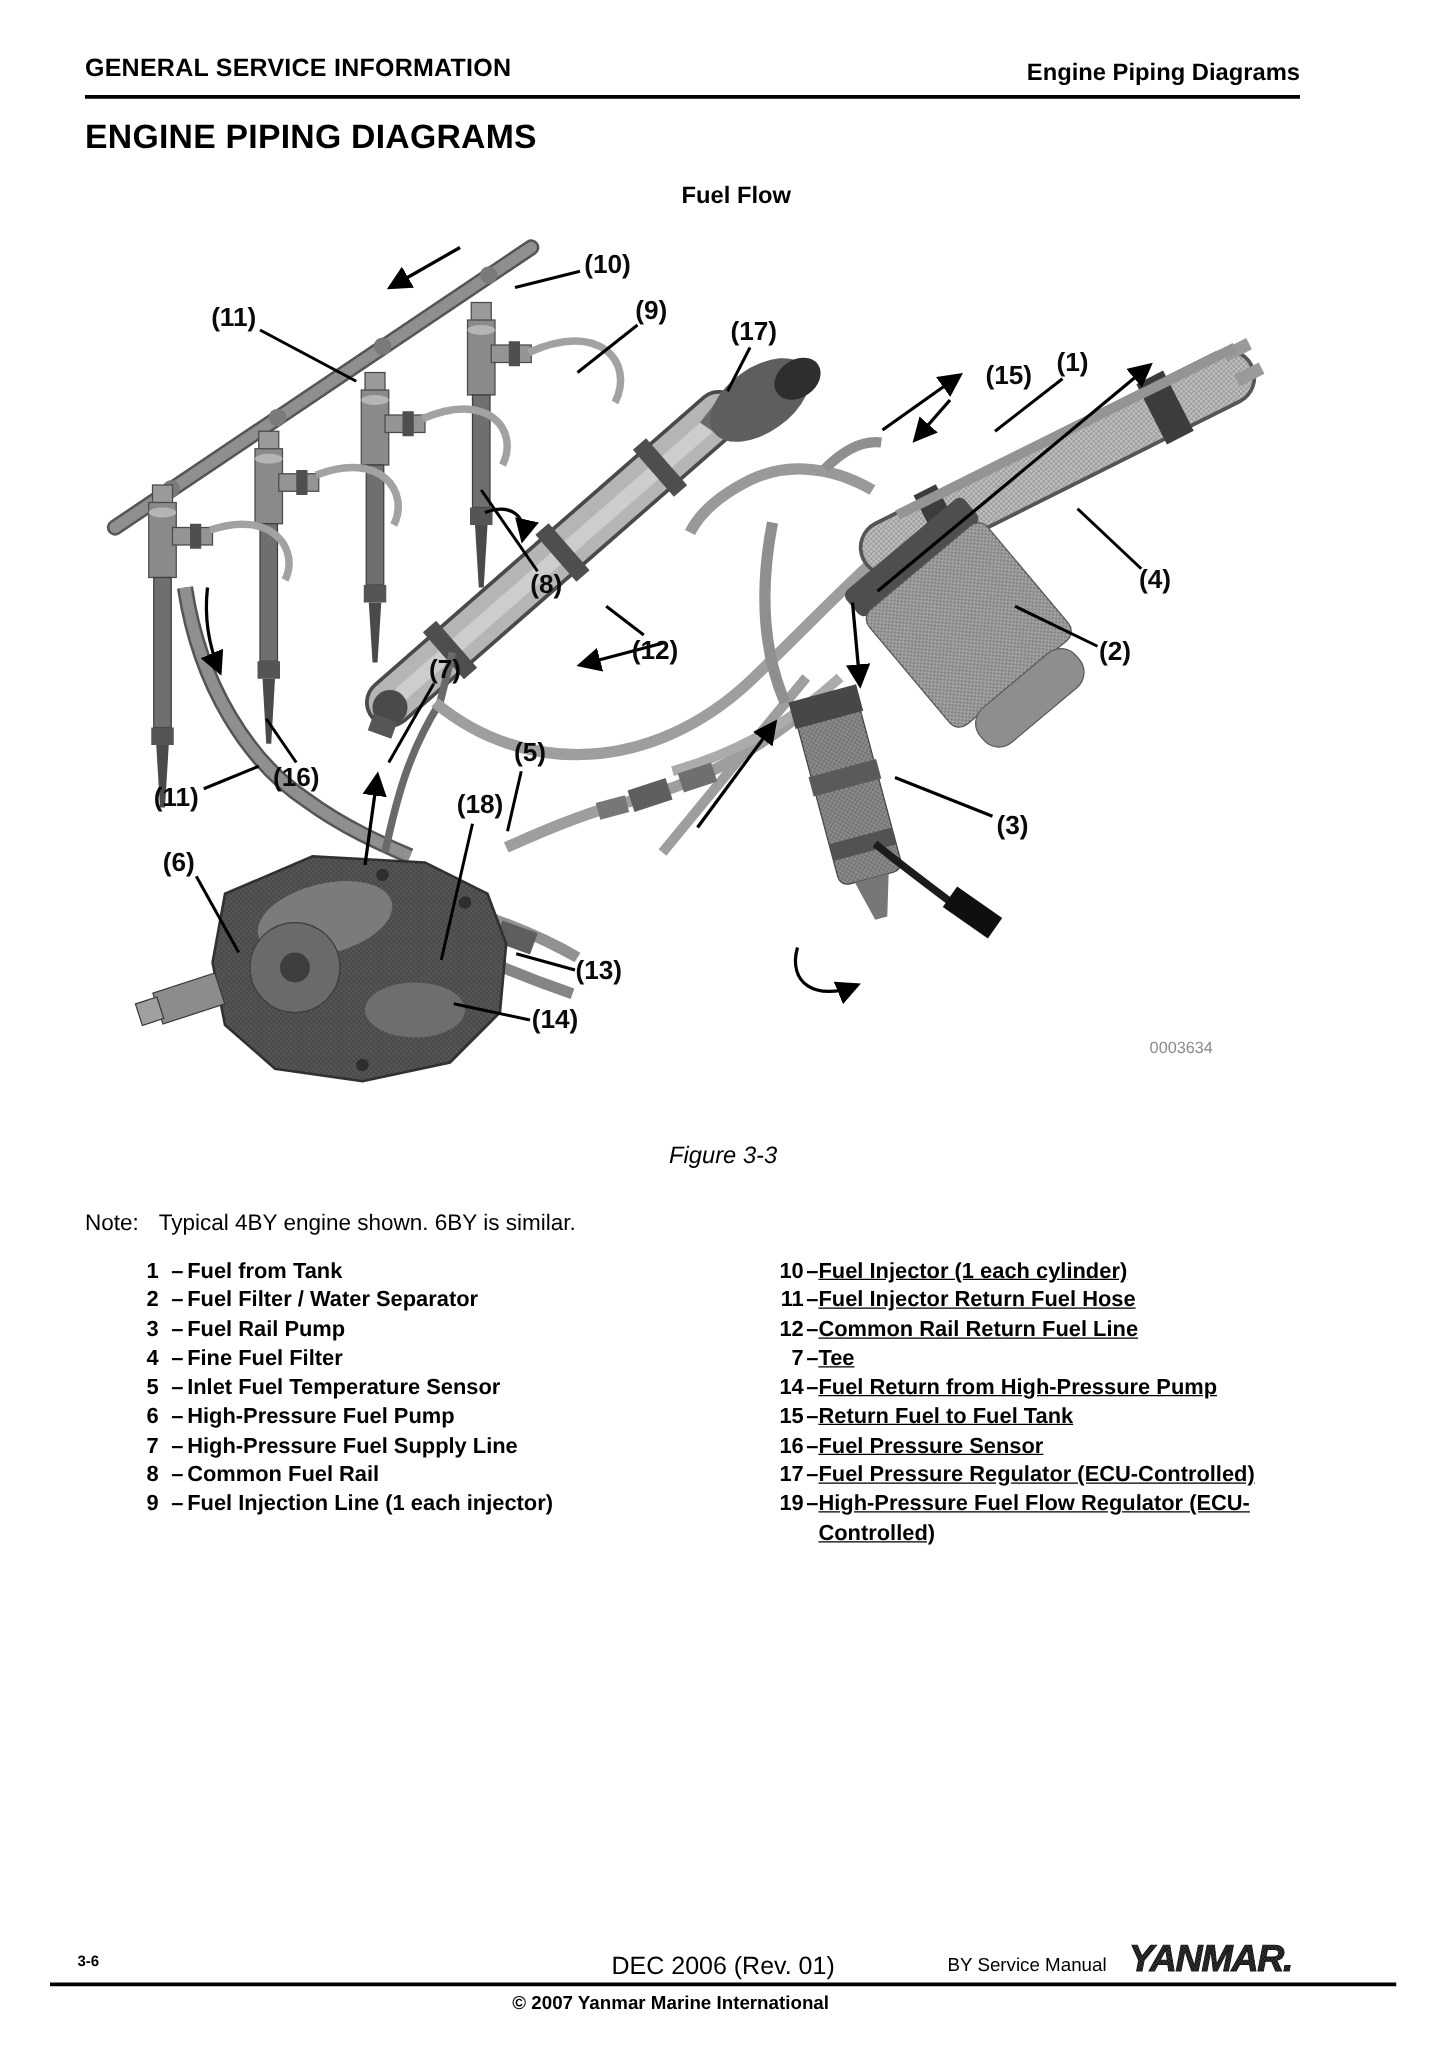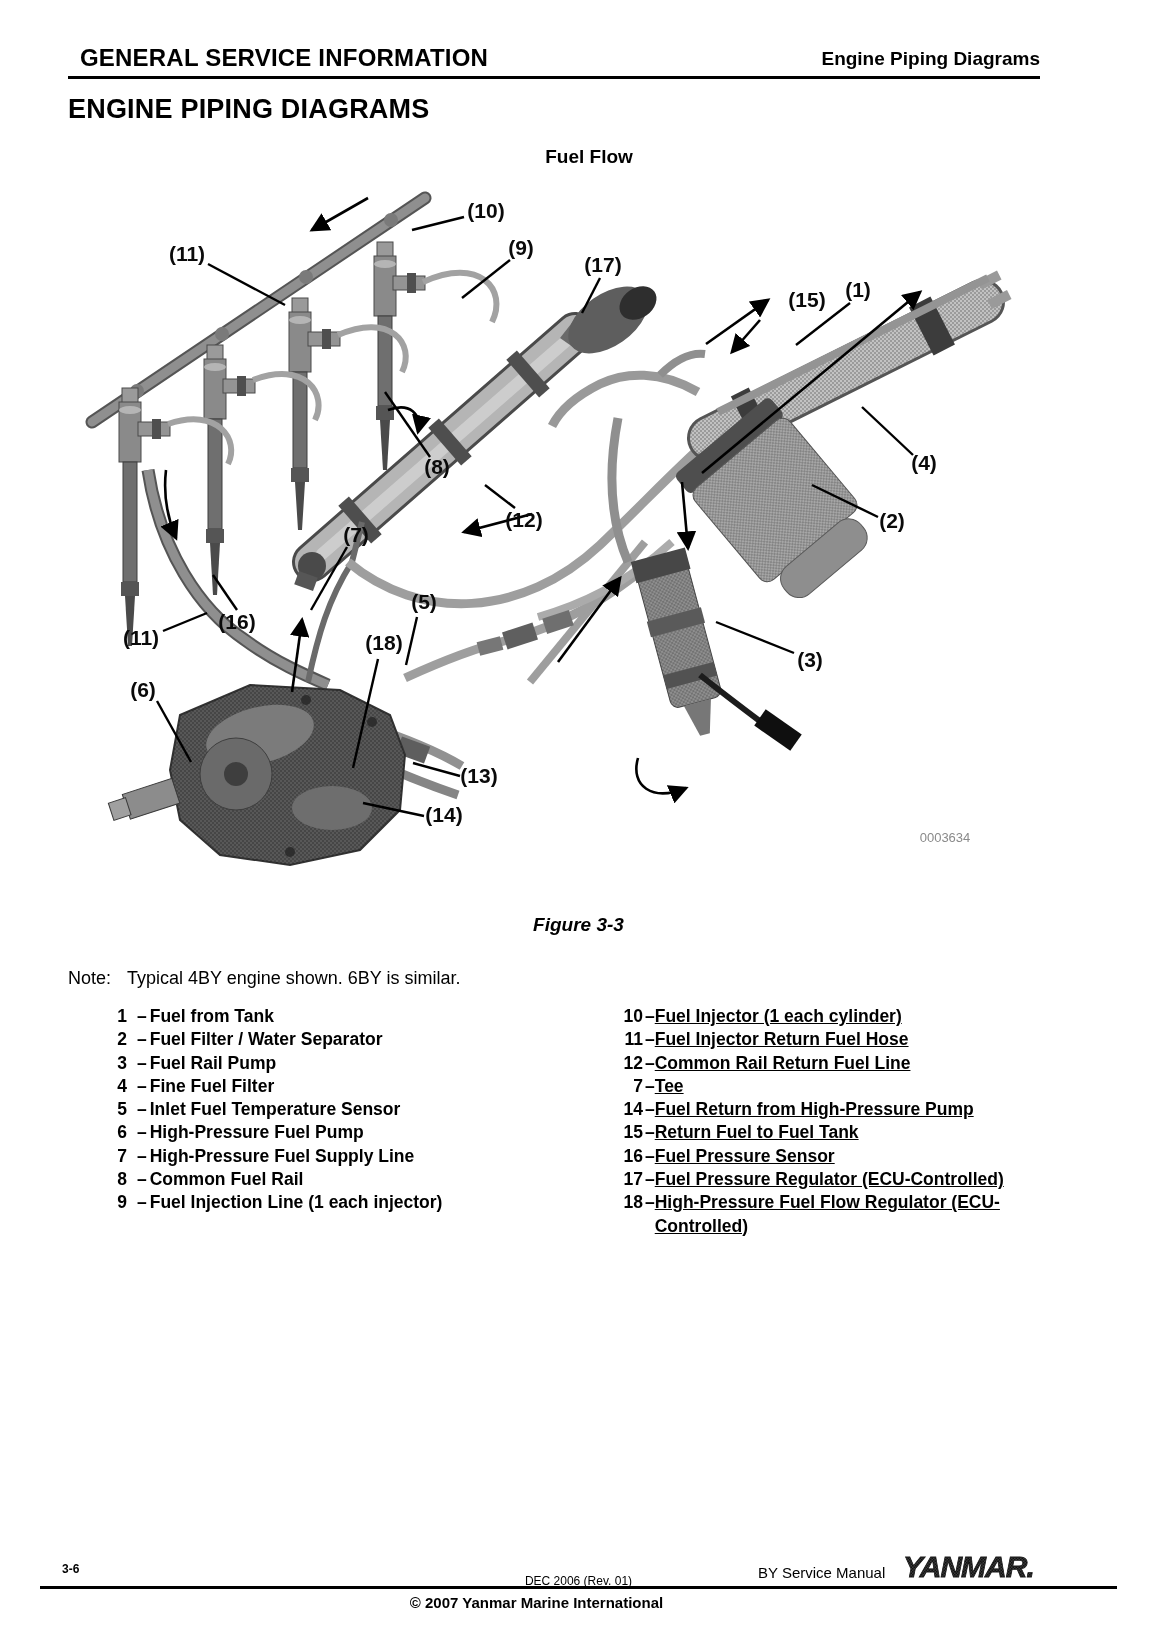--- a/index.html
+++ b/index.html
@@ -1,39 +1,39 @@
 <!DOCTYPE html>
 <html><head>
 <meta charset="utf-8">
 <style>
   html,body{margin:0;padding:0;background:#e8e8e8;}
   .page{position:relative;width:1157px;height:1637px;background:#ffffff;
         font-family:"Liberation Sans",sans-serif;color:#000;overflow:hidden;}
   .abs{position:absolute;}
-  .hdr-left{left:80px;top:44px;font-size:24px;font-weight:bold;letter-spacing:.2px;}
+  .hdr-left{left:68px;top:44px;font-size:20px;font-weight:bold;letter-spacing:.2px;}
   .hdr-right{left:640px;top:48px;width:400px;text-align:right;font-size:19px;font-weight:bold;}
   .hdr-rule{left:68px;top:76px;width:972px;height:3px;background:#000;}
   .page-title{left:68px;top:94px;font-size:27px;font-weight:bold;letter-spacing:.2px;}
   .fig-title{left:0;top:146px;width:1132px;text-align:center;font-size:19px;font-weight:bold;padding-left:23px;}
   .diagram{left:60px;top:170px;}
-  .fig-caption{left:0;top:914px;width:1157px;text-align:center;font-size:19px;font-weight:bold;font-style:italic;}
+  .fig-caption{left:0;top:914px;width:1157px;text-align:center;font-size:19px;font-weight:normal;font-style:italic;}
   .note-line{left:68px;top:968px;font-size:18px;}
   .note-label{margin-right:16px;}
   .legend{top:1005px;font-size:17.5px;font-weight:bold;}
   .legend-left{left:105px;width:480px;}
   .legend-right{left:615px;width:430px;}
   .lg-row{display:flex;line-height:23.3px;align-items:flex-start;}
   .lg-num{flex:0 0 22px;text-align:right;}
   .legend-right .lg-num{flex:0 0 28px;}
   .lg-dash{margin-left:10px;}
   .legend-right .lg-dash{margin-left:2px;}
   .lg-label{margin-left:3px;max-width:382px;}
   .legend-right .lg-label{margin-left:0;text-decoration:underline;}
   .ftr-page{left:62px;top:1562px;font-size:12px;font-weight:bold;}
-  .ftr-date{left:0;top:1562px;width:1157px;text-align:center;font-size:12px;margin-top:12px;}
+  .ftr-date{left:0;top:1562px;width:1157px;text-align:center;font-size:20px;}
   .ftr-manual{left:758px;top:1564px;font-size:15px;}
   .ftr-logo{left:903px;top:1550px;}
   .ftr-rule{left:40px;top:1586px;width:1077px;height:3px;background:#000;}
   .ftr-copy{left:0;top:1594px;width:1073px;text-align:center;font-size:15px;font-weight:bold;}
 </style>
 </head>
 <body>
 
 <div class="page">
 
@@ -408,21 +408,21 @@
         <span class="lg-num">16</span>
         <span class="lg-dash">–</span>
         <span class="lg-label">Fuel Pressure Sensor</span>
       </div>
     <div class="lg-row">
         <span class="lg-num">17</span>
         <span class="lg-dash">–</span>
         <span class="lg-label">Fuel Pressure Regulator (ECU-Controlled)</span>
       </div>
     <div class="lg-row">
-        <span class="lg-num">18</span>
+        <span class="lg-num">19</span>
         <span class="lg-dash">–</span>
         <span class="lg-label">High-Pressure Fuel Flow Regulator (ECU-Controlled)</span>
       </div>
   </div>
 
   <div class="abs ftr-page">3-6</div>
   <div class="abs ftr-date">DEC 2006 (Rev. 01)</div>
   <div class="abs ftr-manual">BY Service Manual</div>
 
   <svg class="abs ftr-logo" width="190" height="34" viewBox="0 0 190 34">

